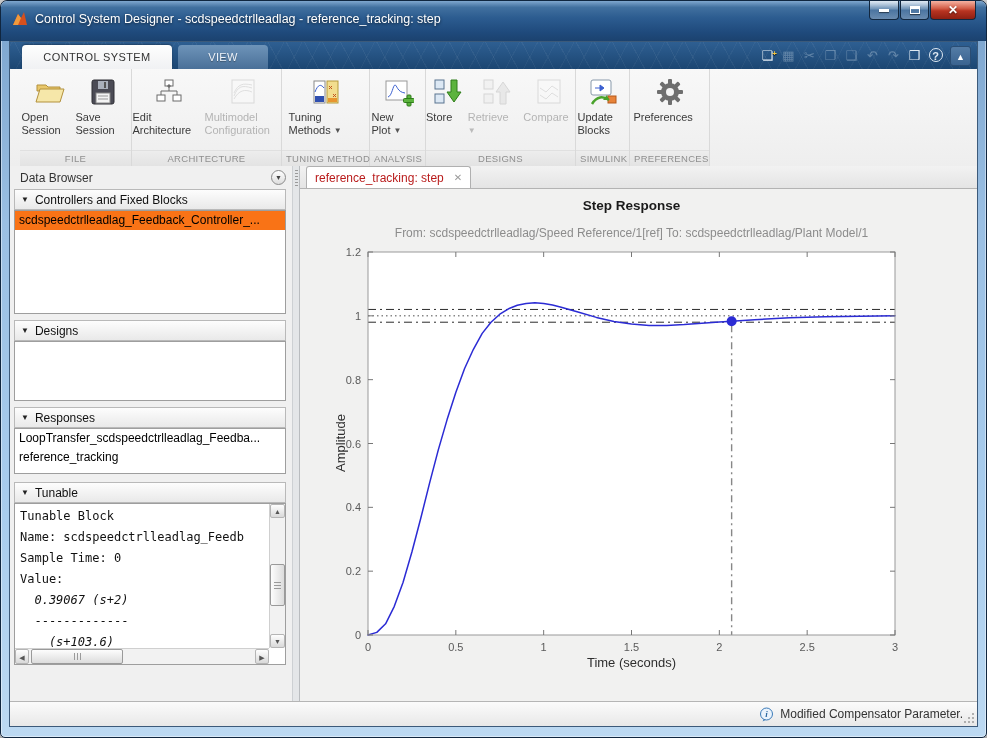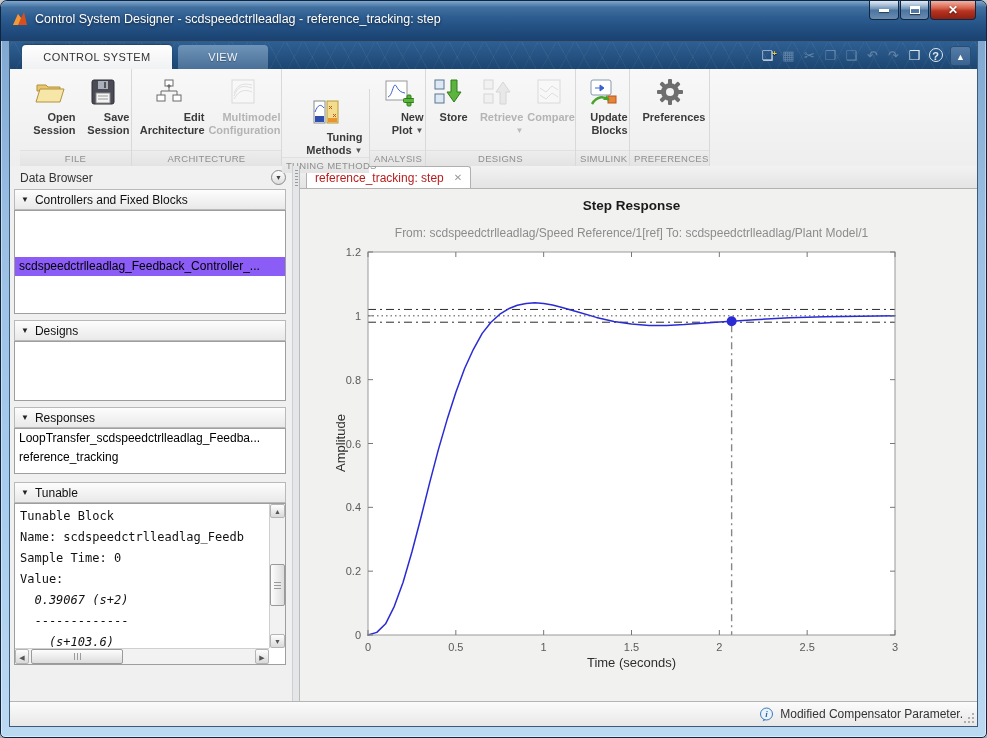--- a/index.html
+++ b/index.html
@@ -77,21 +77,21 @@
   .rgroup{ display:flex; flex-direction:column; border-right:1px solid #d9d9d9; flex:none; }
   .rgroup-buttons{ flex:1; display:flex; justify-content:center; padding-top:5px; }
   .rgroup-label{
     height:16px; line-height:15px; text-align:center; font-size:9.5px; color:#8f8f8f;
     background:linear-gradient(180deg,#ededed,#e3e3e3); border-top:1px solid #e0e0e0;
     white-space:nowrap; padding:0 4px; letter-spacing:.3px;
   }
   .ribbon-filler{ flex:1; display:flex; flex-direction:column; }
   .ribbon-filler .fill-top{ flex:1; }
   .ribbon-filler .fill-label{ height:16px; background:transparent; }
-  .rbtn{ text-align:right; font-size:11px; color:#3a3a3a; line-height:12.5px; padding-top:1px; cursor:default;font-weight:bold; }
+  .rbtn{ text-align:left; font-size:11px; color:#3a3a3a; line-height:12.5px; padding-top:1px; cursor:default; }
   .rbtn .ricon{ width:32px; height:32px; margin:1px auto 3px; }
   .rbtn.disabled{ color:#b4b4b4; }
   .rbtn.disabled .ricon{ opacity:.45; filter:grayscale(1); }
   .drop-arrow{ font-size:8px; color:#555; vertical-align:1px; }
   .rbtn.disabled .drop-arrow{ color:#bbb; }
   
   .main{ flex:1; display:flex; min-height:0; background:#eef0f1; }
   
   .sidebar{ width:282px; flex:none; background:#f0f0f0; display:flex; flex-direction:column; padding:0 0 0 4px; }
   .db-header{ height:23px; display:flex; align-items:center; padding:0 6px 0 6px; flex:none; }
@@ -100,21 +100,21 @@
     background:linear-gradient(#fff,#ddd); font-size:7px; color:#444; text-align:center; line-height:13px; cursor:default; }
   .db-section-header{
     height:21px; margin-right:6px; border:1px solid #b9b9b9;
     background:linear-gradient(180deg,#fdfdfd,#e9e9e9);
     display:flex; align-items:center; padding:0 6px; font-size:12px; color:#111; flex:none;
   }
   .db-section-header .tri{ font-size:8px; color:#222; margin-right:6px; }
   .db-list{ margin:0 6px 0 0; border:1px solid #9e9e9e; background:#fff; overflow:hidden; flex:none; }
   .db-item{ height:19px; line-height:19px; font-size:12px; color:#000; padding:0 4px;
     white-space:nowrap; overflow:hidden; cursor:default; }
-  .db-item.selected{ background:#8b5cf6;margin-top:46px; }
+  .db-item.selected{ background:#f97316; }
   .gap6{ height:6px; flex:none; } .gap8{ height:8px; flex:none; }
   .preview-box{ position:relative; margin-right:6px; border:1px solid #9e9e9e; background:#fff;
     height:162px; flex:none; overflow:hidden; padding:2px 18px 17px 5px; }
   .preview-line{ font-family:"DejaVu Sans Mono","Liberation Mono",monospace; font-size:12px;
     line-height:21px; color:#111; white-space:pre; }
   .preview-line.italic{ font-style:italic; }
   .vscroll{ position:absolute; top:0; right:0; bottom:16px; width:16px;
     background:#f2f2f2; border-left:1px solid #cfcfcf; }
   .vscroll .arr{ position:absolute; left:0; width:15px; height:14px; text-align:center;
     font-size:7px; line-height:14px; color:#555; background:linear-gradient(#fefefe,#d9d9d9);
@@ -260,21 +260,21 @@
                     <path d="M7 23 C12 14 18 13 25 16" stroke="#c4c4c4" fill="none"></path>
                     <path d="M7 17 C11 8 16 7 25 9" stroke="#c4c4c4" fill="none"></path>
                   </svg>
               </div>
               <div><span>Multimodel</span><br><span>Configuration</span></div>
             </div>
           </div>
           <div class="rgroup-label">ARCHITECTURE</div>
         </div>
 
-        <div class="rgroup" style="width:88px;margin-top:20px;">
+        <div class="rgroup" style="width:88px;">
           <div class="rgroup-buttons">
             <div class="rbtn" style="width:74px;">
               <div class="ricon">
                 <svg viewBox="0 0 32 32">
                     <rect x="4" y="5" width="11" height="22" fill="#fff" stroke="#8a8a8a"></rect>
                     <path d="M5 16 C8 8 11 8 14 12" stroke="#3a5fd0" fill="none"></path>
                     <rect x="5" y="20" width="9" height="6" fill="#2f4fb0"></rect>
                     <rect x="17" y="5" width="11" height="22" fill="#f2dd8e" stroke="#b59a3c"></rect>
                     <path d="M19 10 l3 3 m0 -3 l-3 3 M23 18 l3 3 m0 -3 l-3 3" stroke="#c2541f"></path>
                     <rect x="18" y="22" width="9" height="4" fill="#e8952f"></rect>

